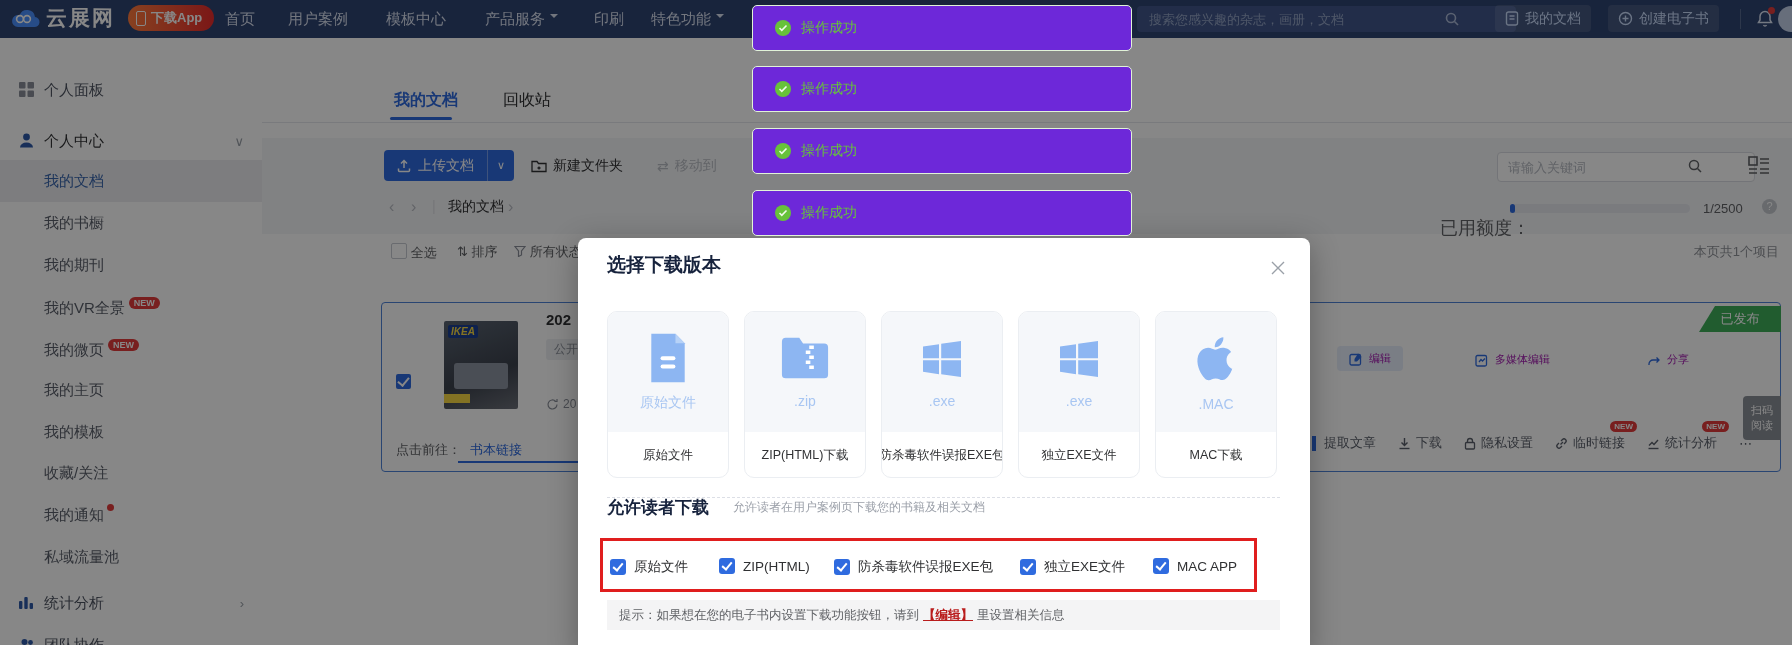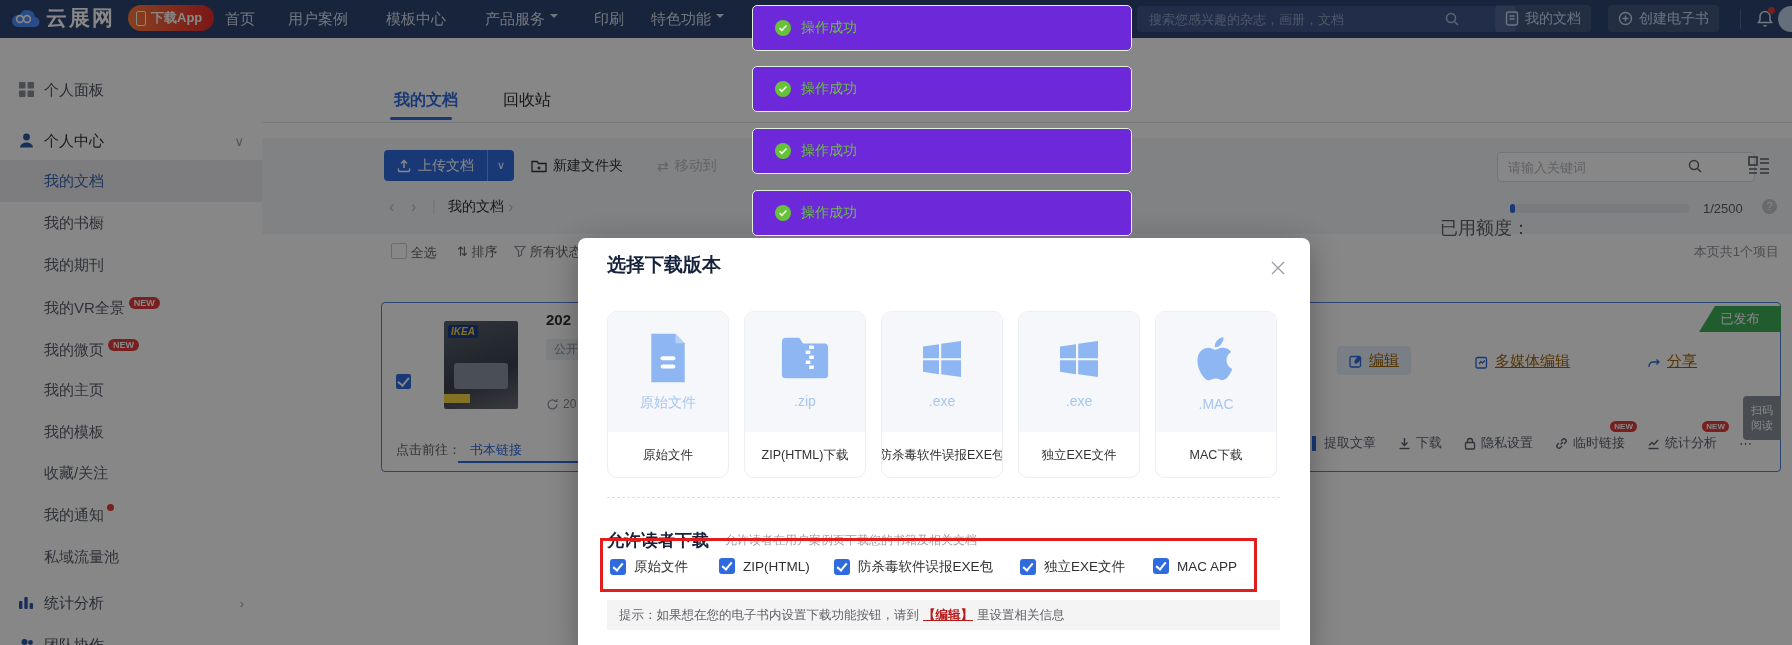--- a/index.html
+++ b/index.html
@@ -74,21 +74,21 @@
   .cover .brand{position:absolute;left:4px;top:4px;background:#1b3f91;color:#f7d842;font-size:10px;font-weight:bold;
     padding:1px 3px;border-radius:2px;font-style:italic;}
   .cover .strip{position:absolute;left:0;bottom:6px;width:26px;height:9px;background:#f7d842;}
   .cover .bed{position:absolute;left:10px;bottom:20px;width:54px;height:26px;background:#8d93a0;border-radius:3px;}
   .item-title{position:absolute;left:164px;top:8px;font-size:15px;font-weight:bold;color:#303133;}
   .vis-tag{position:absolute;left:164px;top:36px;background:#eef0f3;color:#8a8f99;font-size:12px;padding:2px 8px;border-radius:3px;}
   .stat{position:absolute;left:164px;top:94px;display:flex;gap:4px;align-items:center;color:#8a8f99;font-size:12px;}
   .goto{position:absolute;left:14px;top:138px;font-size:13px;color:#606266;}
   .goto-link{position:absolute;left:88px;top:138px;font-size:13px;color:#2f6bdf;cursor:pointer;}
   .goto-underline{position:absolute;left:76px;top:158px;width:122px;height:2px;background:#2f6bdf;}
-  .act{position:absolute;display:flex;align-items:center;gap:6px;color:#a16207;font-size:15px;cursor:pointer;text-decoration:underline;}
+  .act{position:absolute;display:flex;align-items:center;gap:6px;color:#a21caf;font-size:11px;cursor:pointer;}
   .act.pill{background:#e7eefb;border-radius:4px;padding:5px 12px;}
   .tools{position:absolute;left:930px;top:131px;display:flex;align-items:center;gap:22px;}
   .tool{position:relative;display:flex;align-items:center;gap:5px;font-size:13px;color:#5a5f6a;cursor:pointer;white-space:nowrap;}
   .tool .tnew{position:absolute;right:-12px;top:-13px;background:#e23b3b;color:#fff;font-size:8px;font-weight:bold;padding:1px 4px;border-radius:7px;}
   .pub-badge{position:absolute;right:-1px;top:3px;width:82px;height:26px;background:#3fae5a;color:#fff;font-size:13px;
     display:flex;align-items:center;justify-content:center;clip-path:polygon(16px 0,100% 0,100% 100%,0 100%);}
   .qr-tag{position:absolute;right:-1px;top:93px;width:38px;height:44px;background:#8b9097;border-radius:4px 0 0 4px;
     color:#fff;font-size:11px;text-align:center;line-height:15px;padding-top:7px;box-sizing:border-box;cursor:pointer;}
   .bluebar{width:4px;height:15px;background:#2f6bdf;margin-right:-14px;}
   
@@ -100,21 +100,21 @@
     box-shadow:0 6px 30px rgba(0,0,0,.3);z-index:60;}
   .m-title{position:absolute;left:29px;top:14px;font-size:19px;font-weight:bold;color:#17233d;}
   .m-close{position:absolute;right:24px;top:22px;color:#9aa0a8;cursor:pointer;}
   .dcard{position:absolute;top:73px;width:122px;height:167px;border:1px solid #ebeef2;border-radius:10px;
     background:#fff;box-sizing:border-box;cursor:pointer;overflow:hidden;}
   .dcard-top{height:120px;background:#f5f7fa;display:flex;flex-direction:column;align-items:center;justify-content:center;gap:10px;}
   .dicon{color:#8db6f2;}
   .dlabel{color:#a8c6f2;font-size:14px;}
   .dcap{height:46px;display:flex;align-items:center;justify-content:center;font-size:12.5px;color:#303133;white-space:nowrap;}
   .m-dash{position:absolute;left:29px;top:259px;width:673px;border-top:1px dashed #dcdfe6;}
-  .allow-row{position:absolute;left:29px;top:291px;display:flex;align-items:center;gap:16px;}
+  .allow-row{position:absolute;left:29px;top:258px;display:flex;align-items:center;gap:24px;}
   .allow-title{font-size:17px;font-weight:bold;color:#17233d;}
   .allow-sub{font-size:12px;color:#9a9fa8;}
   .red-box{position:absolute;left:22px;top:300px;width:657px;height:54px;border:3px solid #e01e1e;box-sizing:border-box;z-index:2;}
   .mcb{position:absolute;top:320px;display:flex;align-items:center;gap:8px;font-size:13.5px;color:#303133;cursor:pointer;}
   .bluecb{position:relative;width:16px;height:16px;background:#2f6bdf;border-radius:3px;}
   .bluecb:after{content:"";position:absolute;left:5px;top:2px;width:4px;height:8px;border:solid #fff;border-width:0 2px 2px 0;transform:rotate(40deg);}
   .tip{position:absolute;left:29px;top:362px;width:673px;height:30px;background:#f4f4f5;display:flex;align-items:center;
     padding-left:12px;box-sizing:border-box;font-size:12.5px;color:#606266;gap:4px;}
   .tip .tlink{color:#b91c1c;font-weight:bold;cursor:pointer;text-decoration:underline;}
 </style>

